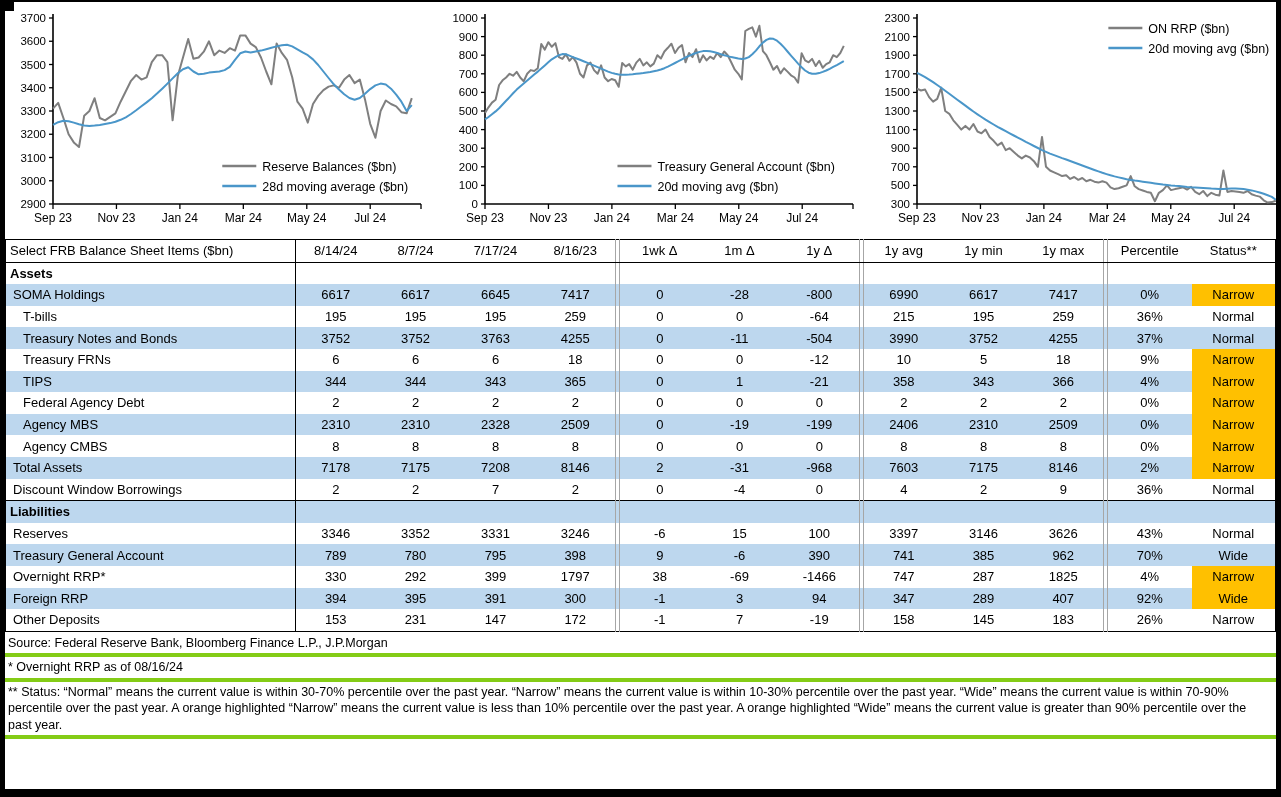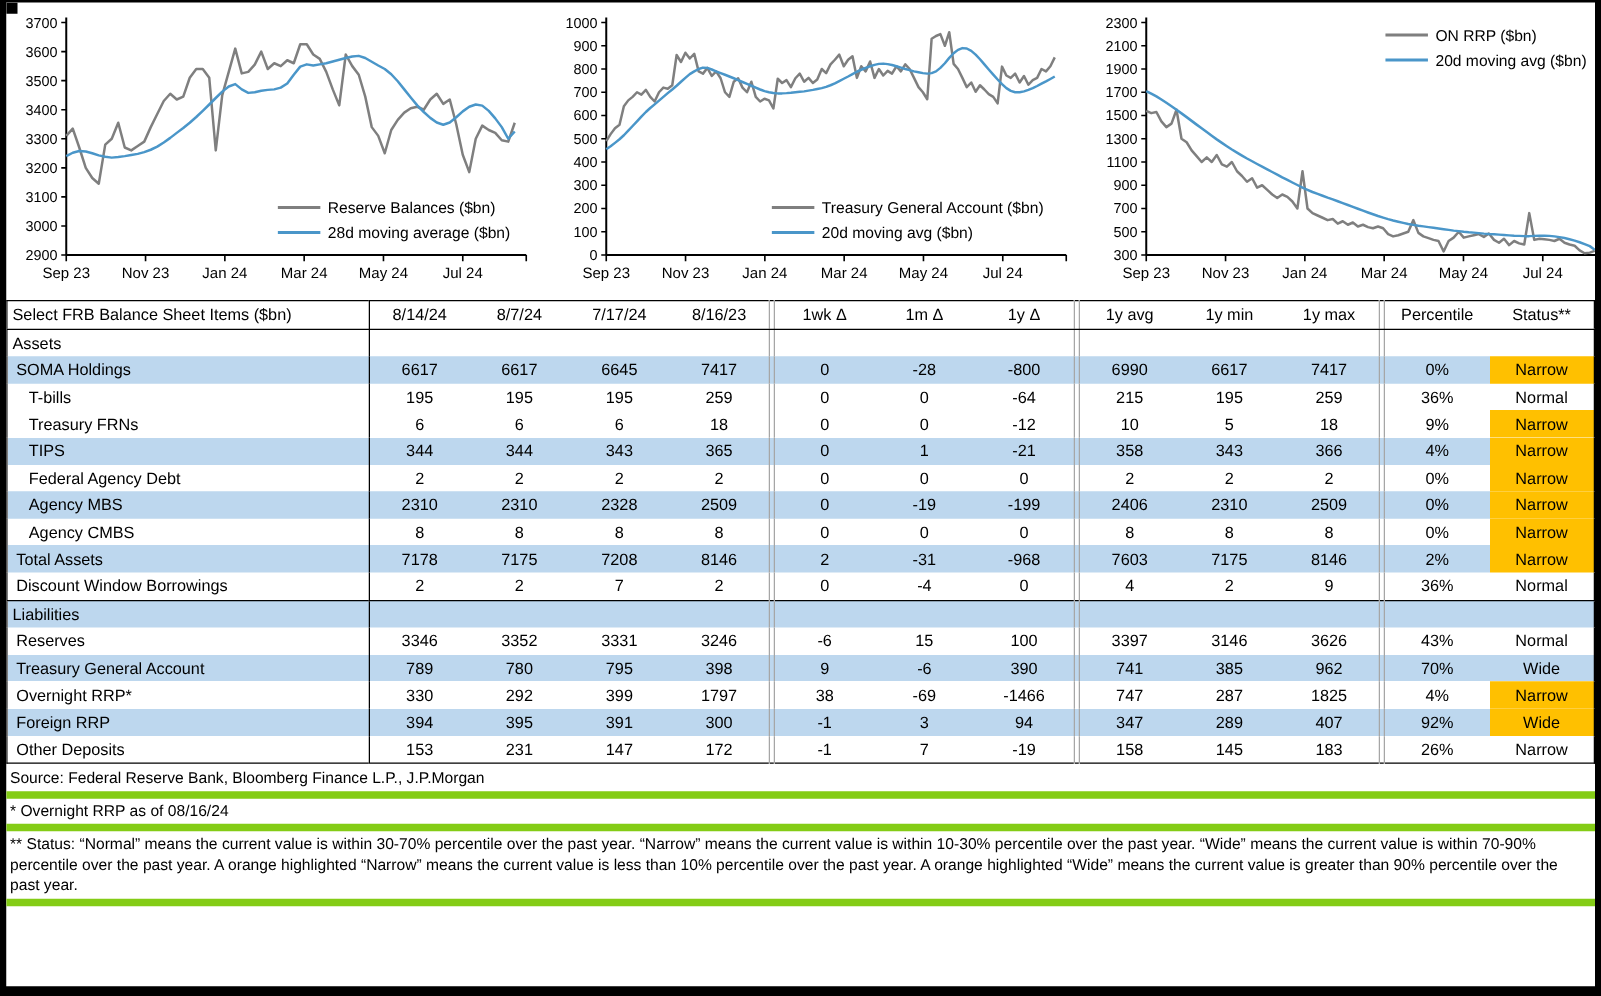--- a/index.html
+++ b/index.html
@@ -25,25 +25,25 @@
     height:21.6px;padding:0;text-align:center;white-space:nowrap;overflow:hidden;
   }
   #bs-table td.label-col{text-align:left;border-right:1px solid #000;padding-left:4px;}
   #bs-table td.ind1{padding-left:7px;}
   #bs-table td.ind2{padding-left:17px;}
   #bs-table tr.hdr td{border-bottom:1px solid #000;}
   #bs-table td.sp{border-left:1px solid #a6a6a6;border-right:1px solid #a6a6a6;}
   #bs-table td.shade{background:#BDD7EE;}
   #bs-table td.hl{background:#FFC000;}
   #bs-table tr.liab td{border-top:1px solid #000;margin-top:24px;}
-  #bs-table .b{font-weight:normal;}
+  #bs-table .b{font-weight:bold;}
 
   .footnotes{margin-top:1px;font-size:12.5px;}
   .footnote{
-    padding:2px 4px 2px 3px;border-bottom:6px solid #84cc16;line-height:16.5px;
+    padding:2px 4px 2px 3px;border-bottom:4px solid #84cc16;line-height:16.5px;
   }
 </style>
 </head>
 <body>
 
 <div class="frame">
   <div class="notch"></div>
 
   <div class="charts-row">
     <div class="chart"><svg width="424" height="224" viewBox="0 0 424 224">
@@ -265,20 +265,38 @@
           <td class="">-64</td>
           <td class="sp"></td>
           <td class="">215</td>
           <td class="">195</td>
           <td class="">259</td>
           <td class="sp"></td>
           <td class="">36%</td>
           <td class="">Normal</td>
         </tr>
         <tr class="row">
+          <td class="label-col ind2 shade">Treasury Notes and Bonds</td>
+          <td class="shade">3752</td>
+          <td class="shade">3752</td>
+          <td class="shade">3763</td>
+          <td class="shade">4255</td>
+          <td class="sp shade"></td>
+          <td class="shade">0</td>
+          <td class="shade">-11</td>
+          <td class="shade">-504</td>
+          <td class="sp shade"></td>
+          <td class="shade">3990</td>
+          <td class="shade">3752</td>
+          <td class="shade">4255</td>
+          <td class="sp shade"></td>
+          <td class="shade">37%</td>
+          <td class="shade">Normal</td>
+        </tr>
+        <tr class="row">
           <td class="label-col ind2">Treasury FRNs</td>
           <td class="">6</td>
           <td class="">6</td>
           <td class="">6</td>
           <td class="">18</td>
           <td class="sp"></td>
           <td class="">0</td>
           <td class="">0</td>
           <td class="">-12</td>
           <td class="sp"></td>

